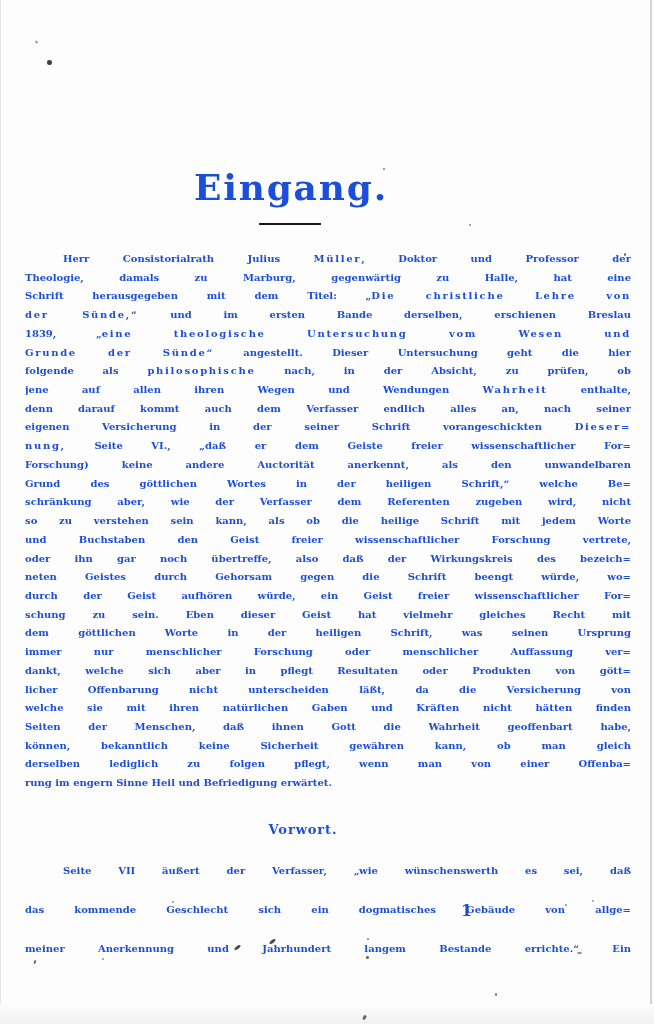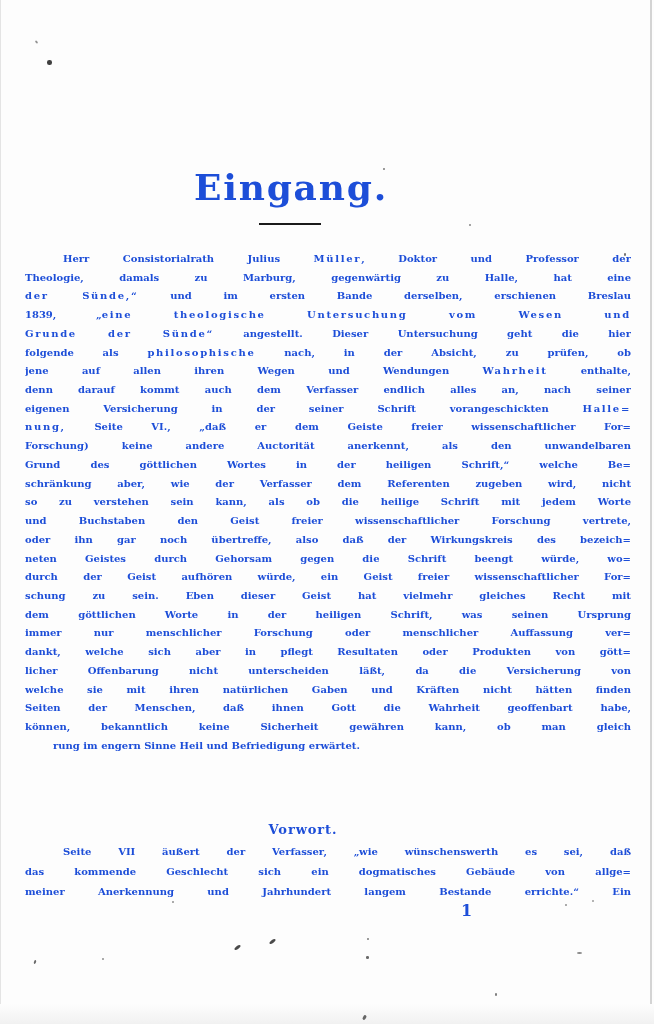--- a/index.html
+++ b/index.html
@@ -22,28 +22,28 @@
     position:absolute;left:259px;top:223px;width:62px;height:2px;
     background:#1b1b1b;
   }
   .para{
     position:absolute;left:25px;width:606px;
     font-weight:bold;font-size:10px;
   }
   .para1{top:250px;}
   .para1 .line{height:18.72px;line-height:18.72px;}
   .para2{top:842px;}
-  .para2 .line{height:20px;line-height:20px;}
+  .para2 .line{height:20px;line-height:20px;margin-top:19px;}
   .line{
     text-align:justify;
     text-align-last:justify;
     overflow:hidden;
   }
   .line.indent{padding-left:38px;}
-  .line.last{text-align-last:left;margin-left:28px;}
+  .line.last{text-align-last:left;}
   .sp{letter-spacing:0.17em;}
   .heading{
     position:absolute;left:25px;top:820px;width:606px;margin:0;
     text-align:center;font-size:13px;line-height:20px;font-weight:bold;
     letter-spacing:0.07em;
     transform:translateX(-25px);
   }
   .page-number{
     position:absolute;left:461px;top:902px;
     font-size:16px;line-height:18px;font-weight:bold;
@@ -61,44 +61,46 @@
 
 <div class="page">
 
   <h1 class="title">Eingang.</h1>
 
   <div class="title-rule"></div>
 
   <div class="para para1">
       <div class="line indent"><span>Herr Consistorialrath Julius </span><span class="sp">Müller</span><span>, Doktor und Professor der</span></div>
       <div class="line"><span>Theologie, damals zu Marburg, gegenwärtig zu Halle, hat eine</span></div>
+      <div class="line"><span>Schrift herausgegeben mit dem Titel: „</span><span class="sp">Die christliche Lehre von</span></div>
       <div class="line"><span class="sp">der Sünde,“</span><span> und im ersten Bande derselben, erschienen Breslau</span></div>
       <div class="line"><span>1839, „</span><span class="sp">eine theologische Untersuchung vom Wesen und</span></div>
       <div class="line"><span class="sp">Grunde der Sünde“</span><span> angestellt. Dieser Untersuchung geht die hier</span></div>
       <div class="line"><span>folgende als </span><span class="sp">philosophische</span><span> nach, in der Absicht, zu prüfen, ob</span></div>
       <div class="line"><span>jene auf allen ihren Wegen und Wendungen </span><span class="sp">Wahrheit</span><span> enthalte,</span></div>
       <div class="line"><span>denn darauf kommt auch dem Verfasser endlich alles an, nach seiner</span></div>
-      <div class="line"><span>eigenen Versicherung in der seiner Schrift vorangeschickten </span><span class="sp">Halle=</span></div>
+      <div class="line"><span>eigenen Versicherung in der seiner Schrift vorangeschickten </span><span class="sp">Dieser=</span></div>
       <div class="line"><span class="sp">nung,</span><span> Seite VI., „daß er dem Geiste freier wissenschaftlicher For=</span></div>
       <div class="line"><span>Forschung) keine andere Auctorität anerkennt, als den unwandelbaren</span></div>
       <div class="line"><span>Grund des göttlichen Wortes in der heiligen Schrift,“ welche Be=</span></div>
       <div class="line"><span>schränkung aber, wie der Verfasser dem Referenten zugeben wird, nicht</span></div>
       <div class="line"><span>so zu verstehen sein kann, als ob die heilige Schrift mit jedem Worte</span></div>
       <div class="line"><span>und Buchstaben den Geist freier wissenschaftlicher Forschung vertrete,</span></div>
       <div class="line"><span>oder ihn gar noch übertreffe, also daß der Wirkungskreis des bezeich=</span></div>
       <div class="line"><span>neten Geistes durch Gehorsam gegen die Schrift beengt würde, wo=</span></div>
       <div class="line"><span>durch der Geist aufhören würde, ein Geist freier wissenschaftlicher For=</span></div>
       <div class="line"><span>schung zu sein. Eben dieser Geist hat vielmehr gleiches Recht mit</span></div>
       <div class="line"><span>dem göttlichen Worte in der heiligen Schrift, was seinen Ursprung</span></div>
       <div class="line"><span>immer nur menschlicher Forschung oder menschlicher Auffassung ver=</span></div>
       <div class="line"><span>dankt, welche sich aber in pflegt Resultaten oder Produkten von gött=</span></div>
       <div class="line"><span>licher Offenbarung nicht unterscheiden läßt, da die Versicherung von</span></div>
       <div class="line"><span>welche sie mit ihren natürlichen Gaben und Kräften nicht hätten finden</span></div>
       <div class="line"><span>Seiten der Menschen, daß ihnen Gott die Wahrheit geoffenbart habe,</span></div>
       <div class="line"><span>können, bekanntlich keine Sicherheit gewähren kann, ob man gleich</span></div>
+      <div class="line"><span>derselben lediglich zu folgen pflegt, wenn man von einer Offenba=</span></div>
       <div class="line last"><span>rung im engern Sinne Heil und Befriedigung erwärtet.</span></div>
     </div>
 
   <h2 class="heading">Vorwort.</h2>
 
   <div class="para para2">
       <div class="line indent"><span>Seite VII äußert der Verfasser, „wie wünschenswerth es sei, daß</span></div>
       <div class="line"><span>das kommende Geschlecht sich ein dogmatisches Gebäude von allge=</span></div>
       <div class="line"><span>meiner Anerkennung und Jahrhundert langem Bestande errichte.“ Ein</span></div>
     </div>

